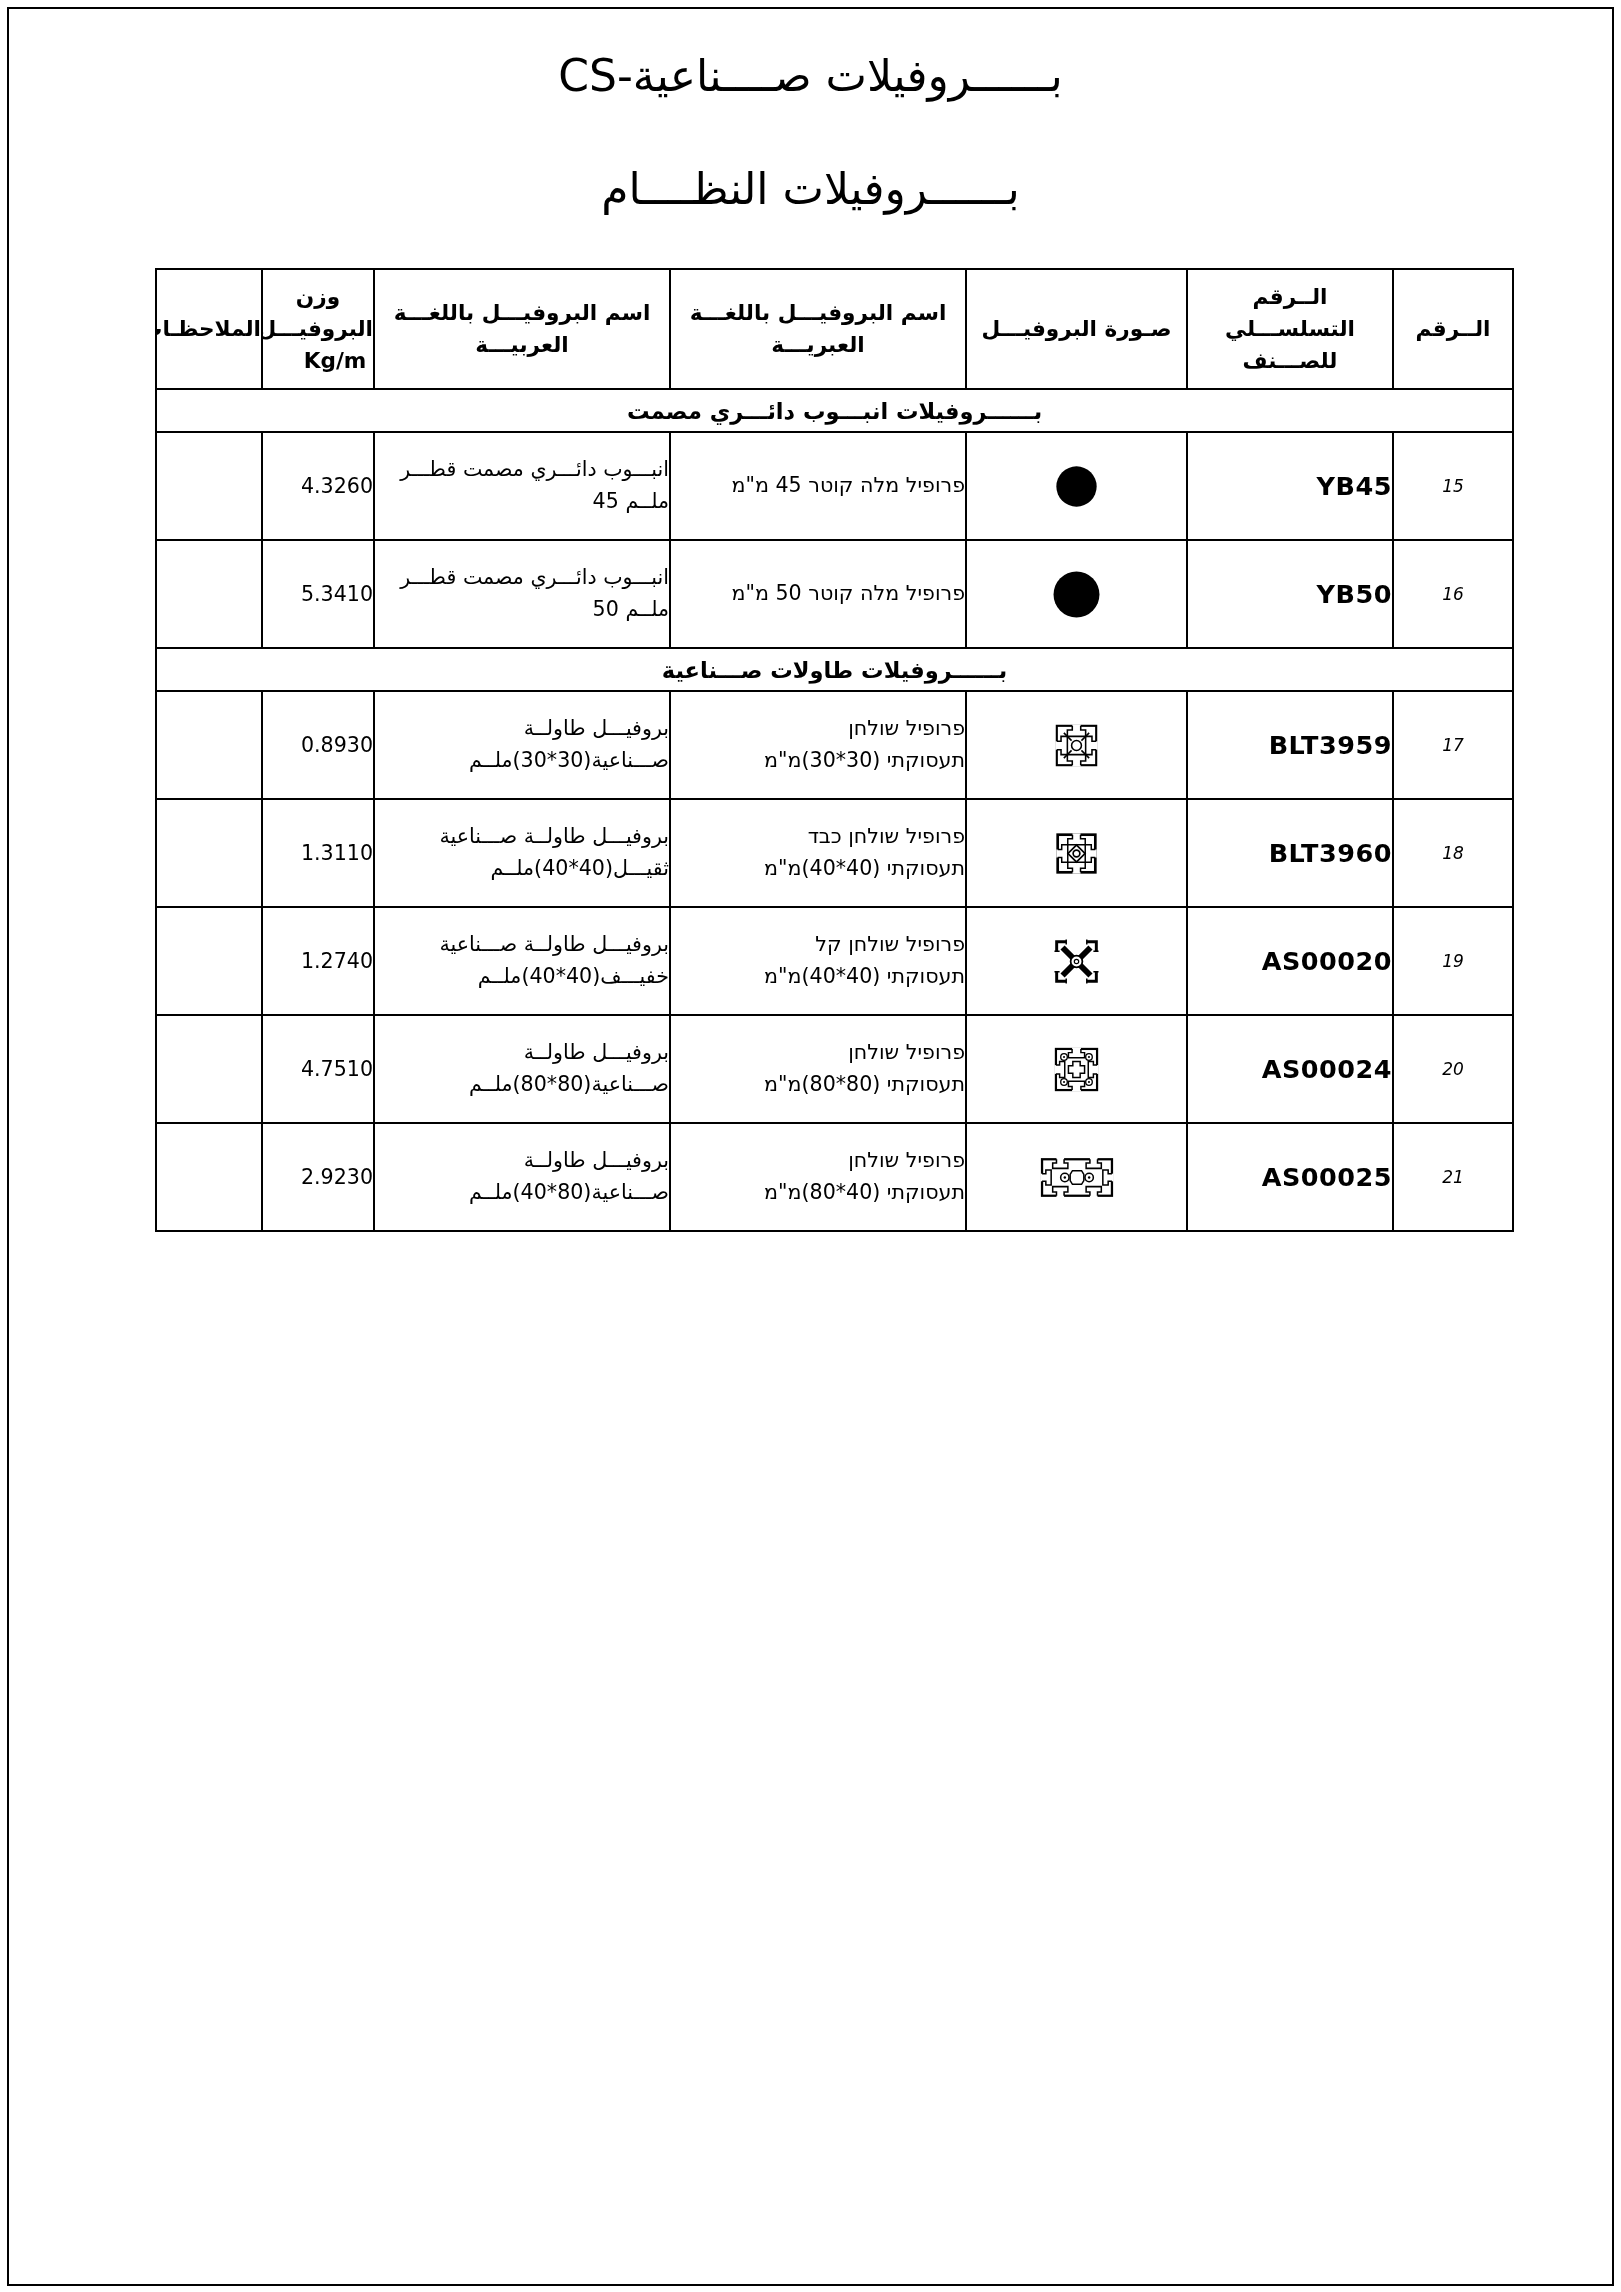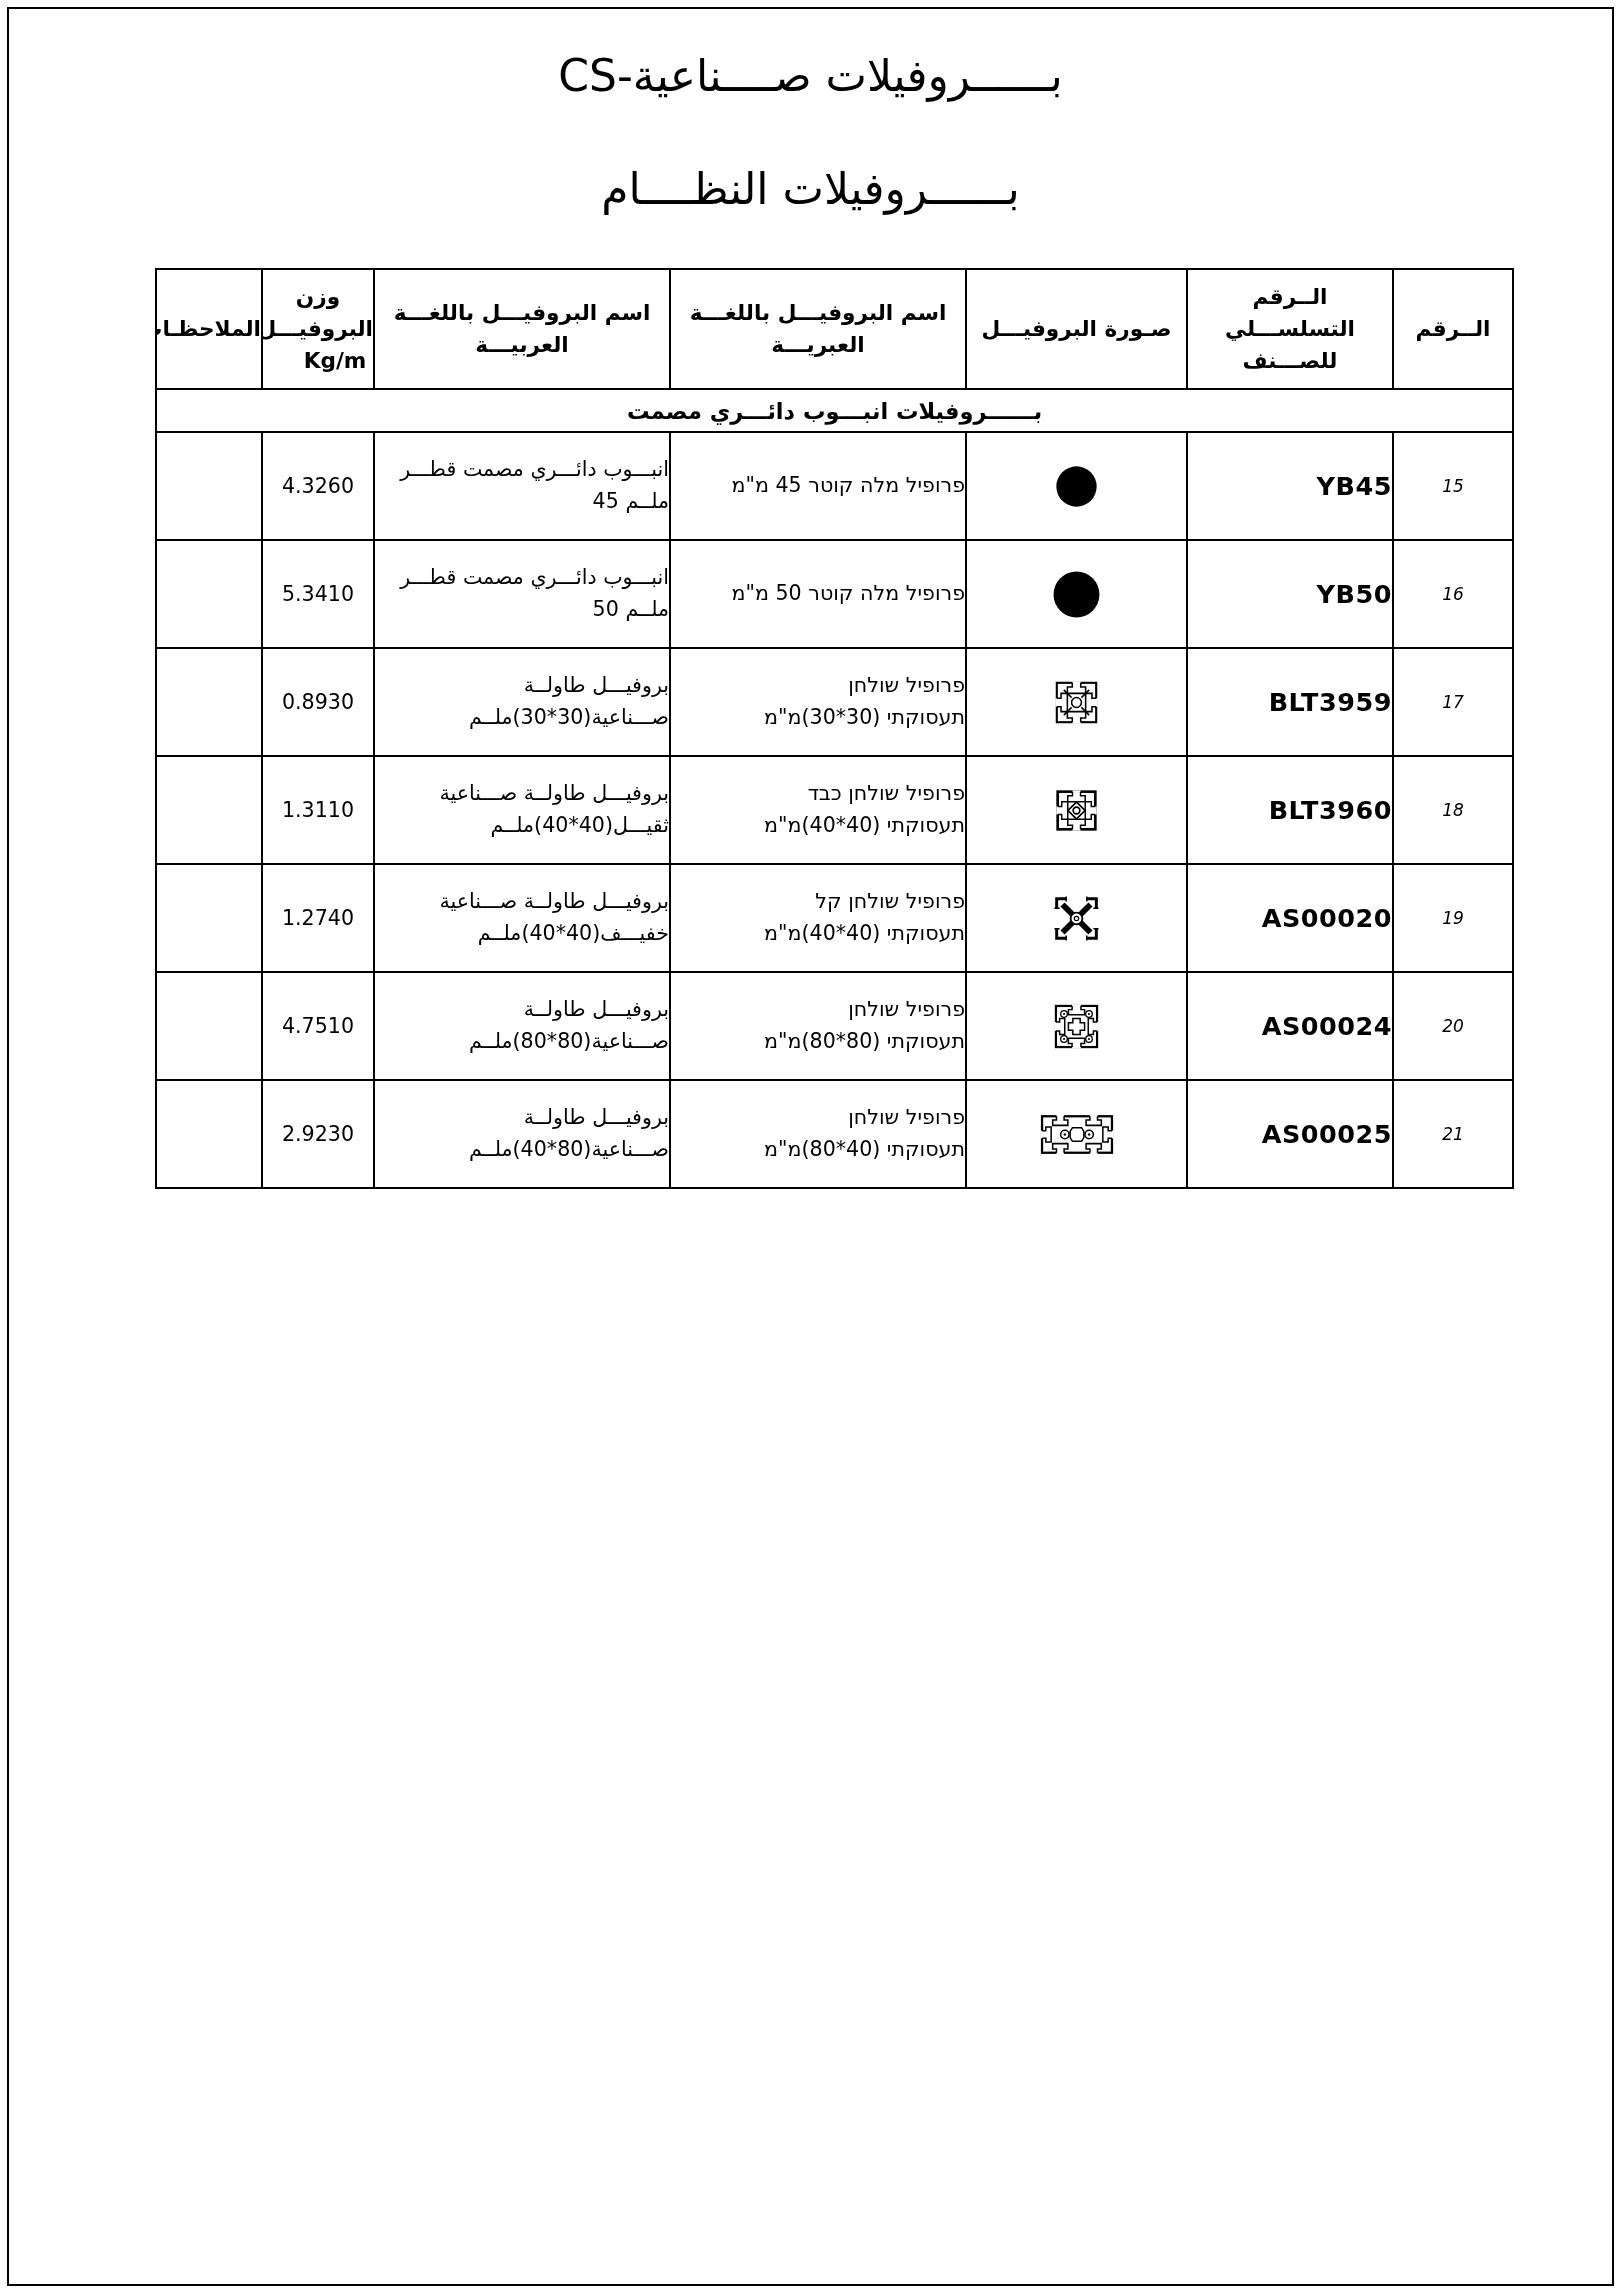--- a/index.html
+++ b/index.html
@@ -61,21 +61,21 @@
   td.serial-cell { font-size: 25.5px; font-weight: bold; text-align: right; letter-spacing: 0.5px; }
   td.image-cell  { text-align: center; }
   td.image-cell .profile-icon { display: inline-block; vertical-align: middle; line-height: 0; }
   td.name-cell {
     font-size: 20.6px;
     line-height: 1.55;
     white-space: pre-line;
     text-align: right;
     padding: 0 9.8px;
   }
-  td.weight-cell { font-size: 20.6px; text-align: center; }
+  td.weight-cell { font-size: 20.6px; }
   td.notes-cell  { font-size: 17.6px; text-align: center; }
 </style>
 </head>
 <body>
 
 <div class="page-border"></div>
 
 <div class="title title1">بــــــروفيلات صــــناعية-CS</div>
 <div class="title title2">بــــــروفيلات النظــــام</div>
 
@@ -129,20 +129,23 @@
       <td class="image-cell"><span class="profile-icon"><svg width="49" height="49" viewBox="0 0 64 64">
               <circle cx="32" cy="32" r="30" fill="#000"></circle>
             </svg></span></td>
       <td class="name-cell">פרופיל מלה קוטר 50 מ"מ</td>
       <td class="name-cell">انبـــوب دائـــري مصمت قطـــر
 ‪50 ملــم‬</td>
       <td class="weight-cell">5.3410</td>
       <td class="notes-cell"></td>
     </tr>
 
+    <tr class="section-row">
+      <td colspan="7">بــــــروفيلات طاولات صـــناعية</td>
+    </tr>
 
     <tr class="data-row">
       <td class="num-cell">17</td>
       <td class="serial-cell">BLT3959</td>
       <td class="image-cell"><span class="profile-icon"><svg width="45" height="45" viewBox="0 0 64 64" fill="none" stroke="#000">
               <rect x="4" y="4" width="56" height="56" stroke-width="3"></rect>
               <rect x="26" y="2" width="12" height="5" fill="#fff" stroke="none"></rect>
               <path d="M26,4 v6 h-7 v9 h26 v-9 h-7 v-6" stroke-width="2.2"></path>
               <g transform="rotate(90 32 32)">
                 <rect x="26" y="2" width="12" height="5" fill="#fff" stroke="none"></rect>

